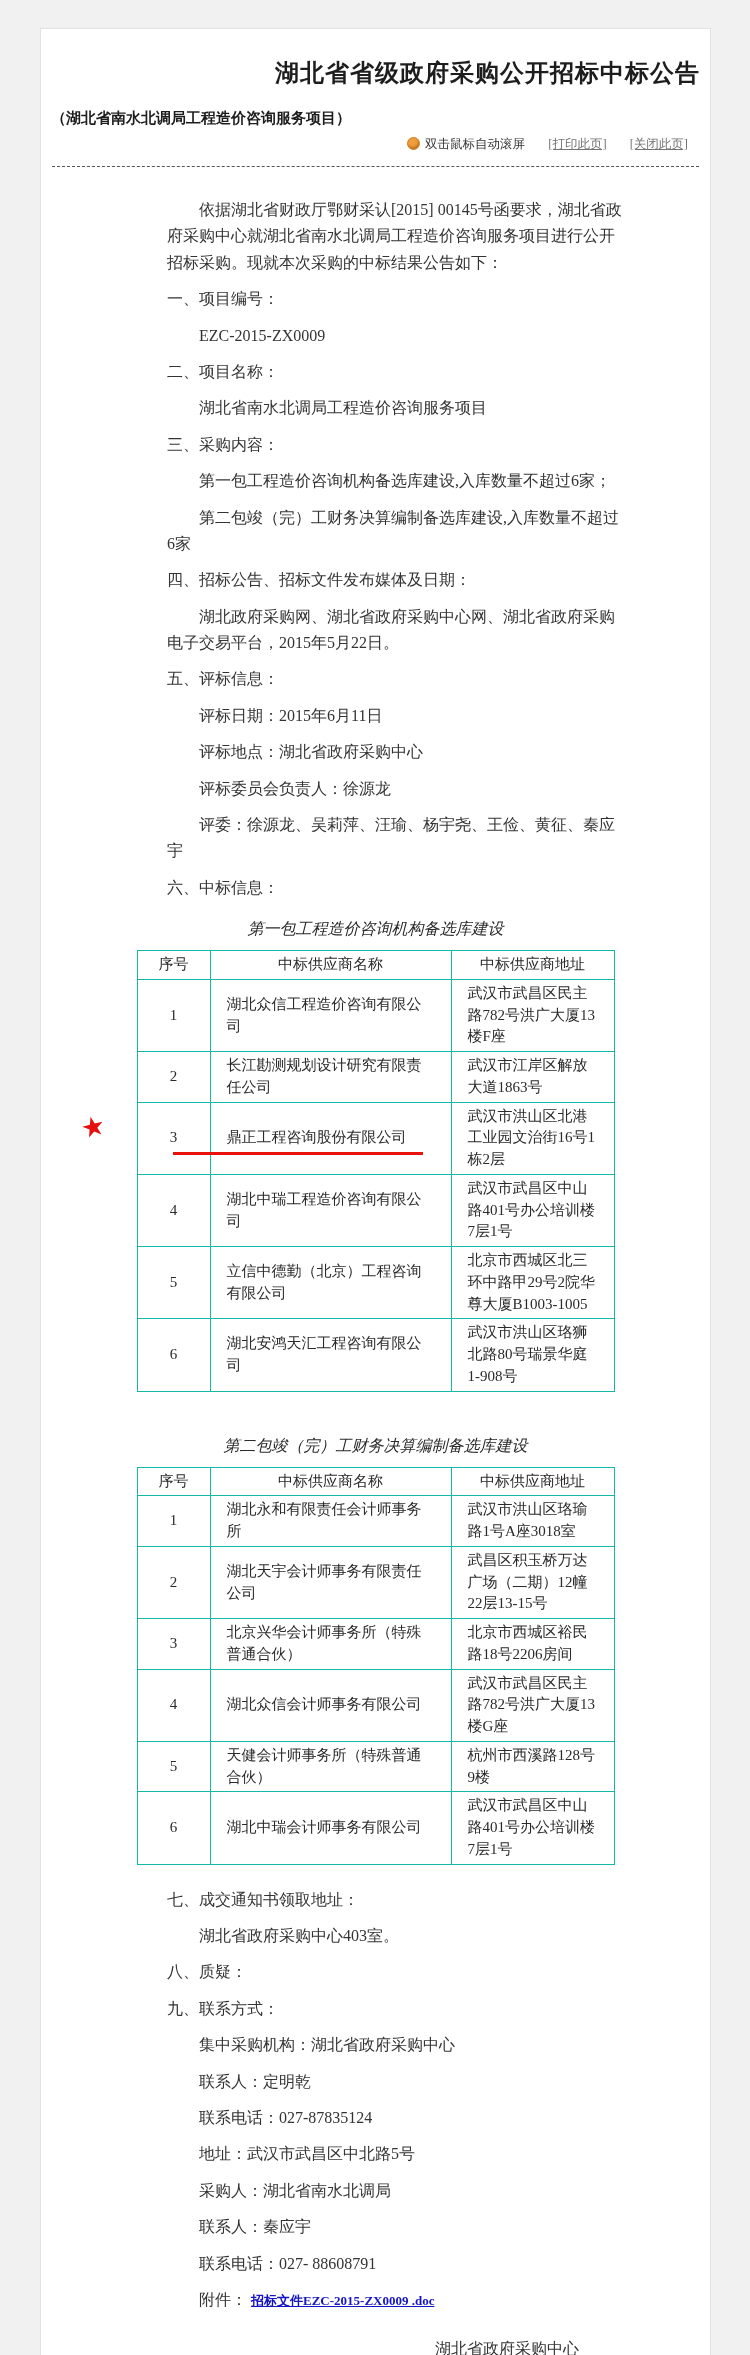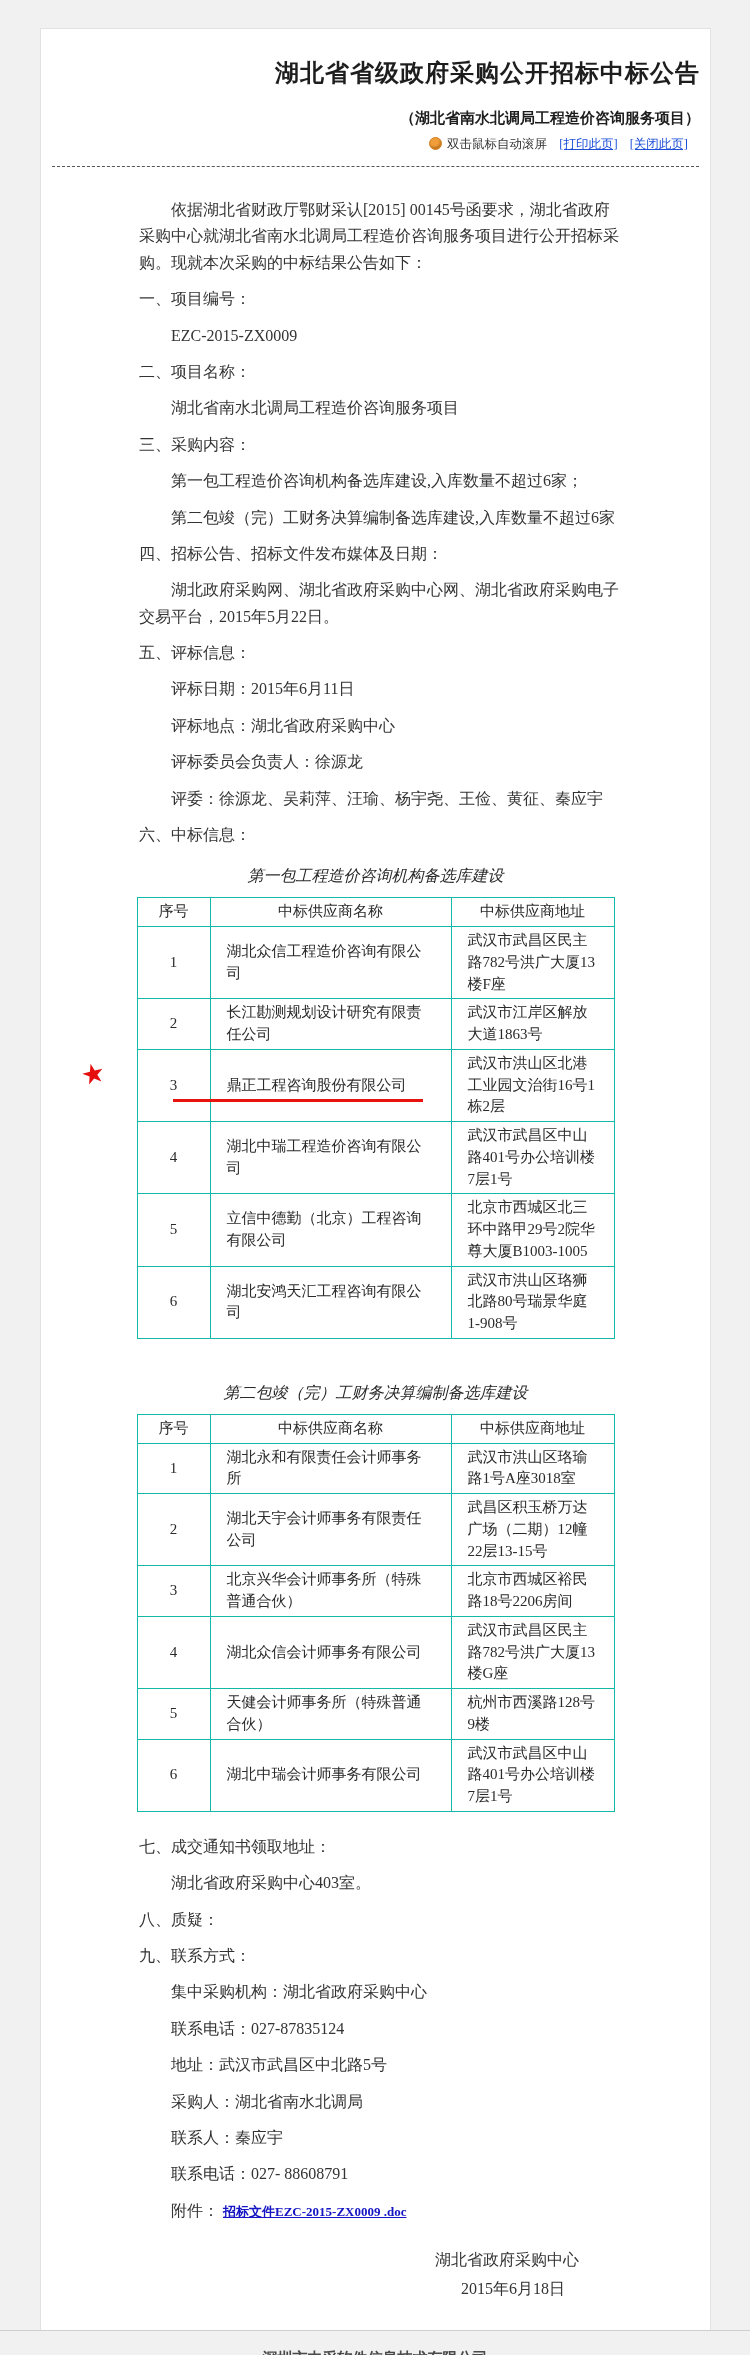--- a/index.html
+++ b/index.html
@@ -20,21 +20,21 @@
   }
   .doc-title {
     text-align:right;
     font-size:24px;
     font-weight:bold;
     color:#1d1d1d;
     margin:4px 10px 0;
     letter-spacing:1px;
   }
   .doc-subtitle {
-    text-align:right;
+    text-align:left;
     font-size:15px;
     font-weight:bold;
     color:#1d1d1d;
     margin:20px 10px 0;
   }
   .toolbar {
     text-align:right;
     margin:8px 22px 0 0;
     font-size:12.5px;
     color:#333;
@@ -43,34 +43,35 @@
     display:inline-block;
     width:11px; height:11px;
     border-radius:50%;
     background:#f09e3c;
     border:1px solid #cf7d1e;
     box-shadow:inset -1px -2px 2px rgba(160,90,10,.6);
     vertical-align:-2px;
     margin-right:5px;
   }
   .toolbar a {
-    color:#1d4ed8;
+    color:#737373;
     text-decoration:underline;
-    margin-left:9px;
+    margin-left:20px;
     cursor:pointer;
   }
   .dashed {
     border:none;
     border-top:1px dashed #555;
     margin:13px 11px 0;
   }
   .content {
     padding:0 88px 0 98px;
     font-size:16px;
     line-height:1.65;
+    margin-left:28px;
   }
   .para { text-indent:2em; margin:30px 0 0; }
   .line { margin:10px 0 0; }
   .indent { text-indent:2em; }
   .tbl-title {
     text-align:center;
     font-size:16px;
     margin:18px 0 0;
     color:#2a2a2a;
     font-style:italic;
@@ -272,20 +273,21 @@
   </div>
 
   <div class="content">
     <div class="line" style="margin-top:22px;">七、成交通知书领取地址：</div>
     <div class="line indent">湖北省政府采购中心403室。</div>
 
     <div class="line">八、质疑：</div>
 
     <div class="line">九、联系方式：</div>
     <div class="line indent">集中采购机构：湖北省政府采购中心</div>
+    <div class="line indent">联系人：定明乾</div>
     <div class="line indent">联系电话：027-87835124</div>
     <div class="line indent">地址：武汉市武昌区中北路5号</div>
     <div class="line indent">采购人：湖北省南水北调局</div>
     <div class="line indent">联系人：秦应宇</div>
     <div class="line indent">联系电话：027- 88608791</div>
 
     <div class="line indent">
       <span>附件：</span>
       <a class="attach-link">招标文件EZC-2015-ZX0009 .doc</a>
     </div>

